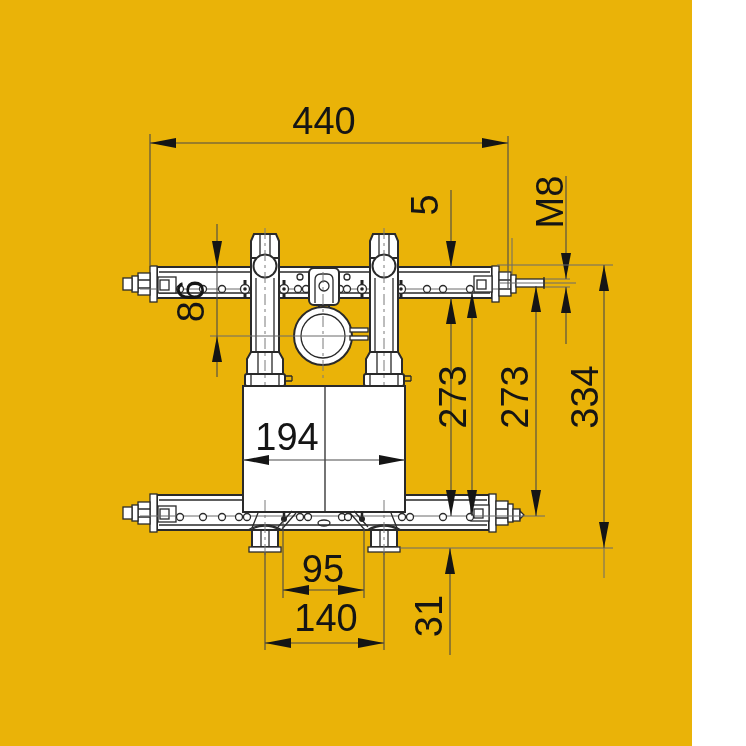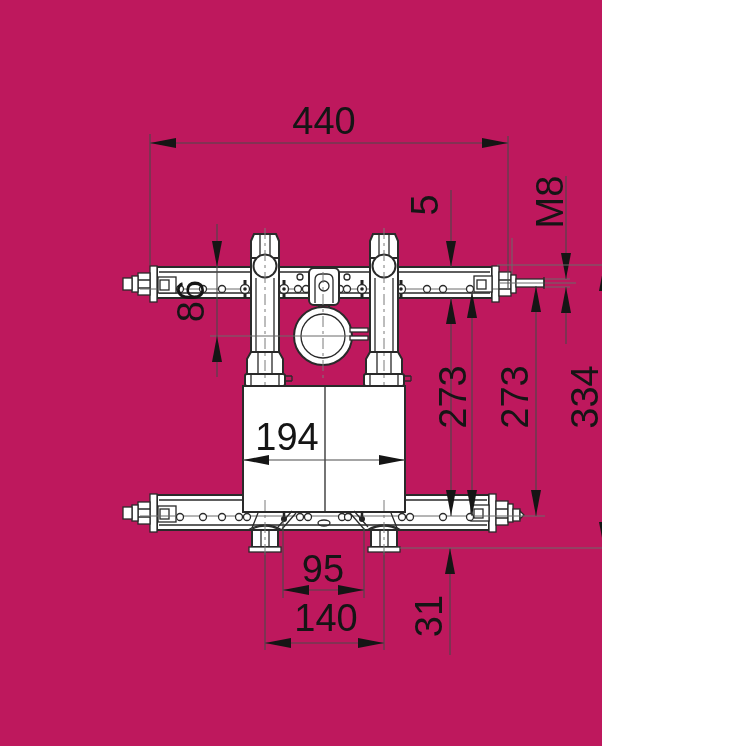--- a/index.html
+++ b/index.html
@@ -1,16 +1,16 @@
 <!DOCTYPE html>
 <html><head>
 <meta charset="utf-8">
 <style>
   html,body{margin:0;padding:0;background:#fff;}
-  .stage{width:602px;height:746px;position:relative;background:#be185d;overflow:hidden;}
+  .stage{width:692px;height:746px;position:relative;background:#eab308;overflow:hidden;}
   svg{display:block;}
   .o2 {stroke:#2a2a2a;stroke-width:2;fill:none;}
   .o2f{stroke:#2a2a2a;stroke-width:2;fill:#fff;}
   .o1 {stroke:#2a2a2a;stroke-width:1.3;fill:none;}
   .o1f{stroke:#2a2a2a;stroke-width:1.3;fill:#fff;}
   .th {stroke:#6a6a6a;stroke-width:1;fill:none;}
   .dim{stroke:#4a4a4a;stroke-width:1.1;fill:none;}
   .dash{stroke:#7a7a7a;stroke-width:1;fill:none;stroke-dasharray:11 4 3 4;}
   .hole{stroke:#2a2a2a;stroke-width:1.3;fill:#fff;}
   .dt{font-family:"Liberation Sans","DejaVu Sans",sans-serif;font-size:38px;fill:#151515;}

